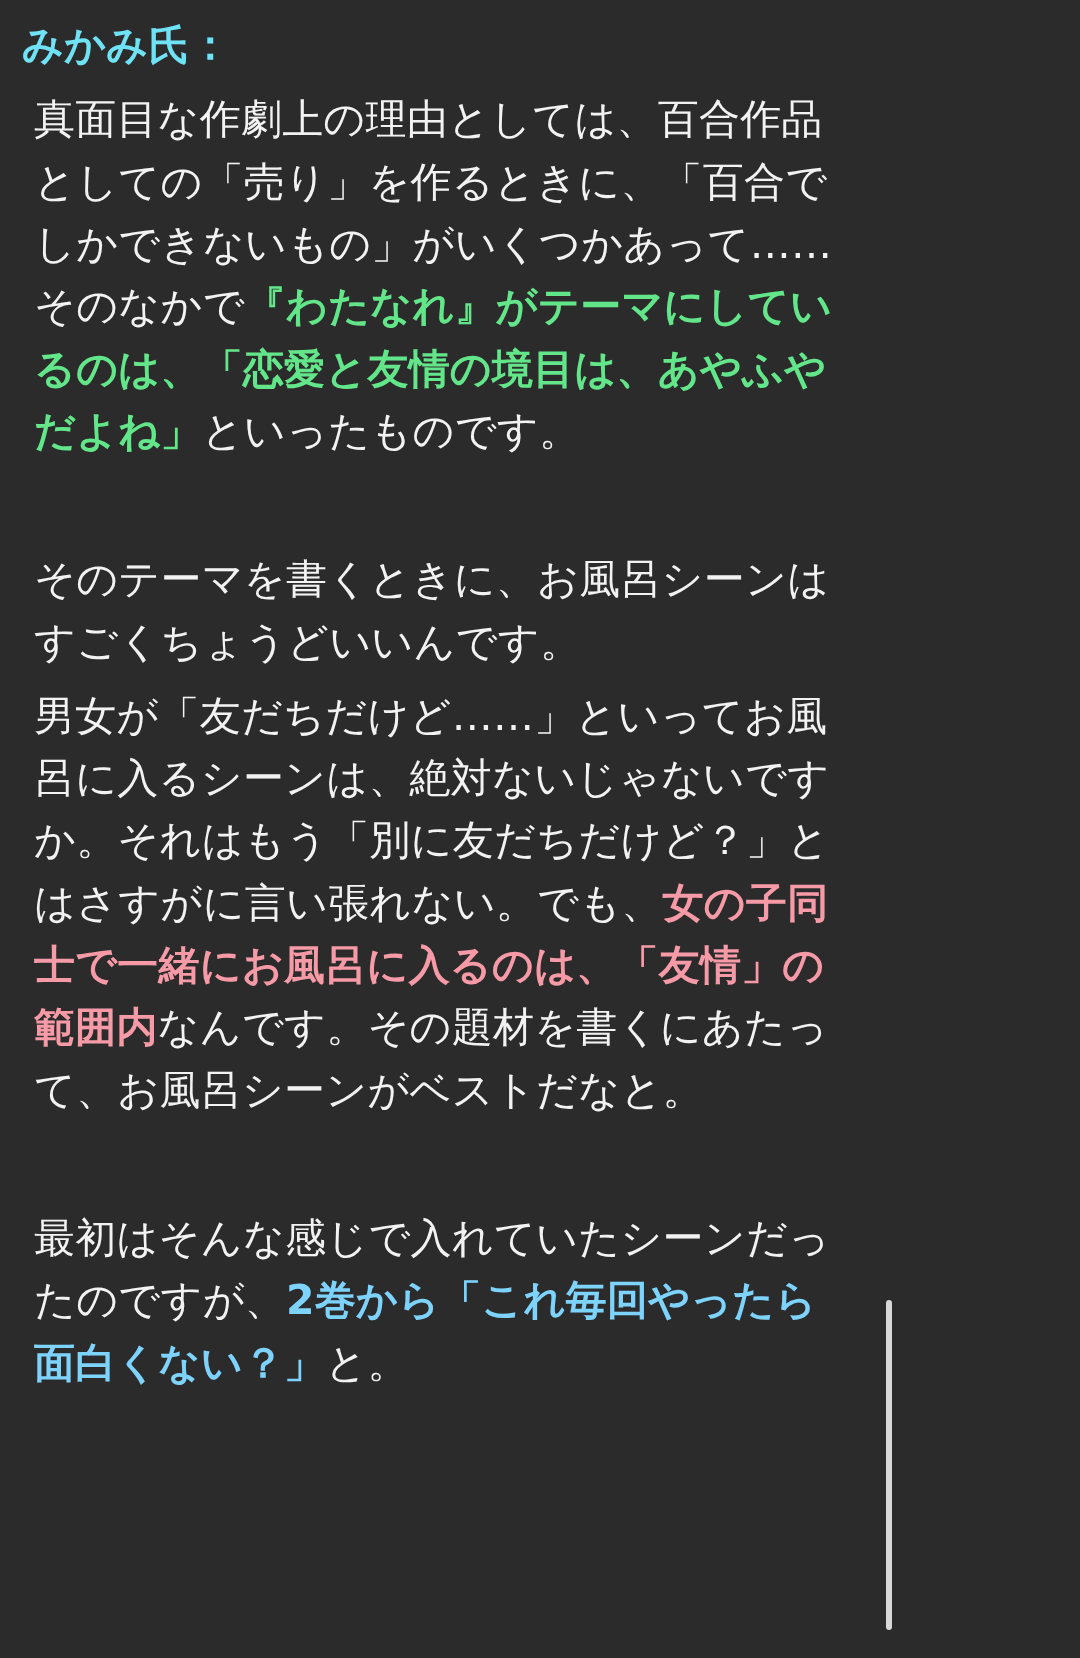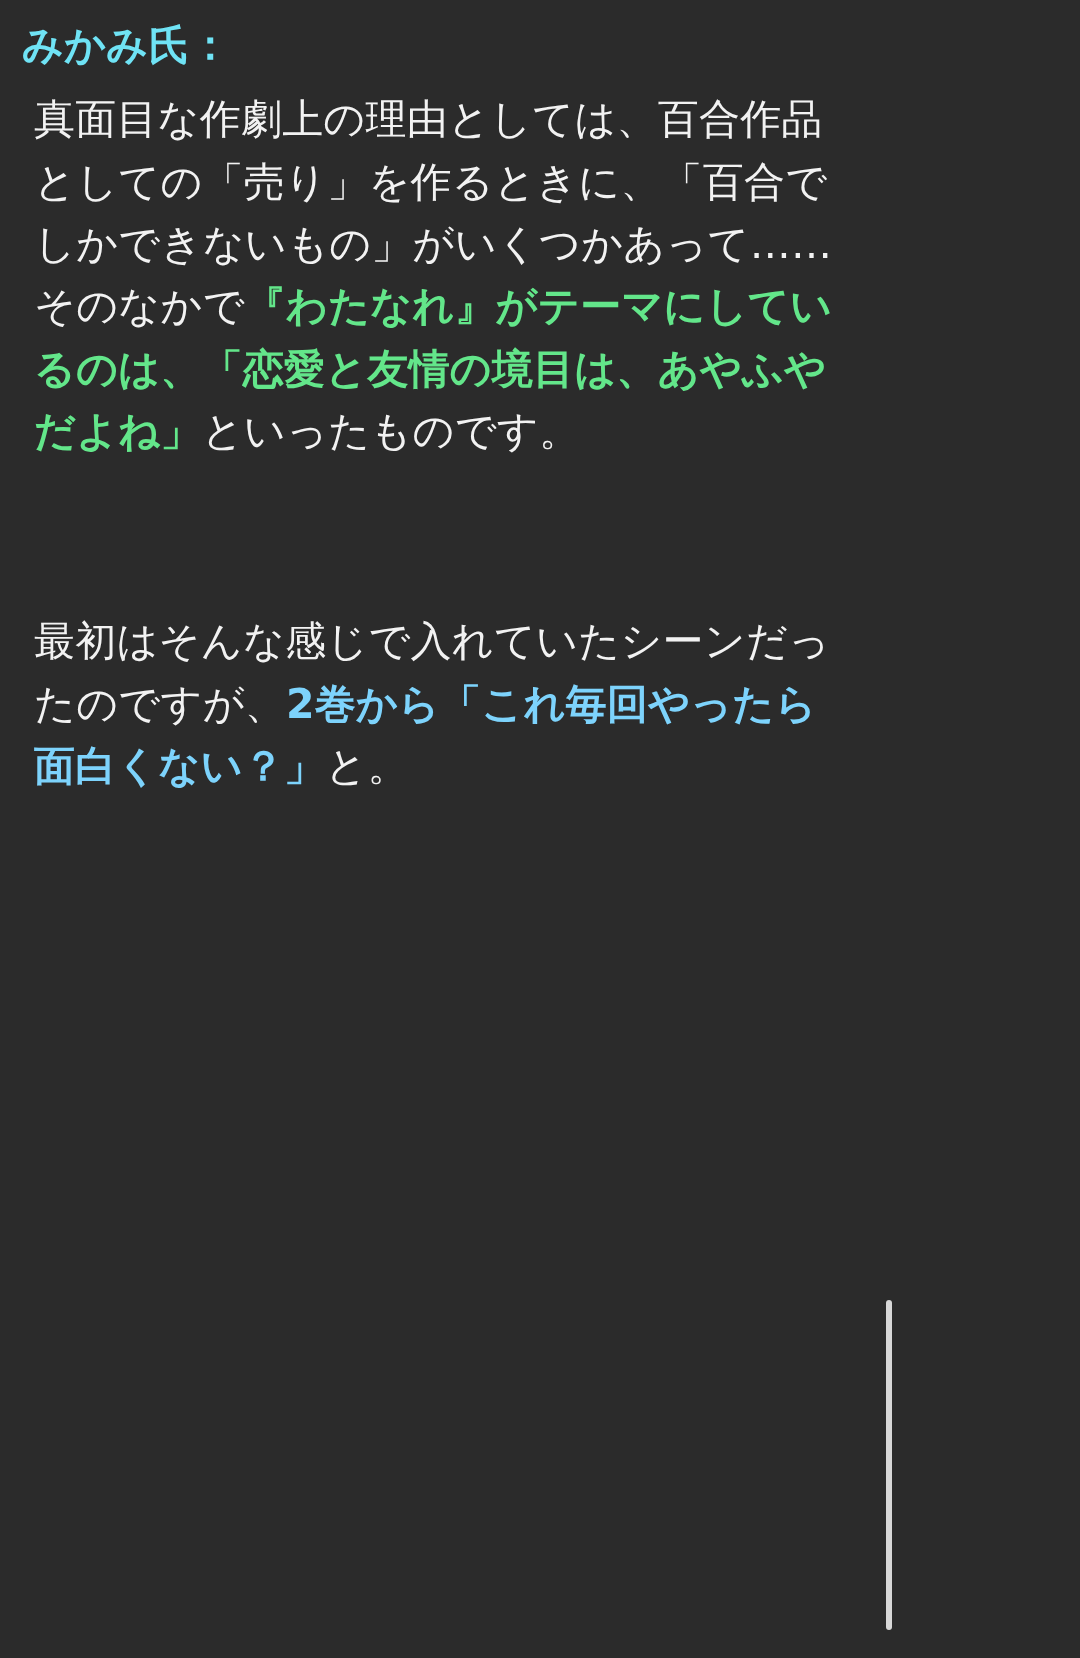--- a/index.html
+++ b/index.html
@@ -61,20 +61,22 @@
 <body>
 
 <div class="article">
 
   <p class="speaker">みかみ氏：</p>
 
   <p><span>真面目な作劇上の理由としては、百合作品としての「売り」を作るときに、「百合でしかできないもの」がいくつかあって……そのなかで</span><span class="hl-green">『わたなれ』がテーマにしているのは、「恋愛と友情の境目は、あやふやだよね」</span><span>といったものです。</span></p>
 
   <div class="para-gap"></div>
 
+  <p>そのテーマを書くときに、お風呂シーンはすごくちょうどいいんです。</p>
 
+  <p><span>男女が「友だちだけど……」といってお風呂に入るシーンは、絶対ないじゃないですか。それはもう「別に友だちだけど？」とはさすがに言い張れない。でも、</span><span class="hl-pink">女の子同士で一緒にお風呂に入るのは、「友情」の範囲内</span><span>なんです。その題材を書くにあたって、お風呂シーンがベストだなと。</span></p>
 
   <div class="para-gap"></div>
 
   <p><span>最初はそんな感じで入れていたシーンだったのですが、</span><span class="hl-blue">2巻から「これ毎回やったら面白くない？」</span><span>と。</span></p>
 
   <div class="scrollbar"></div>
 </div>
 
 </body></html>

